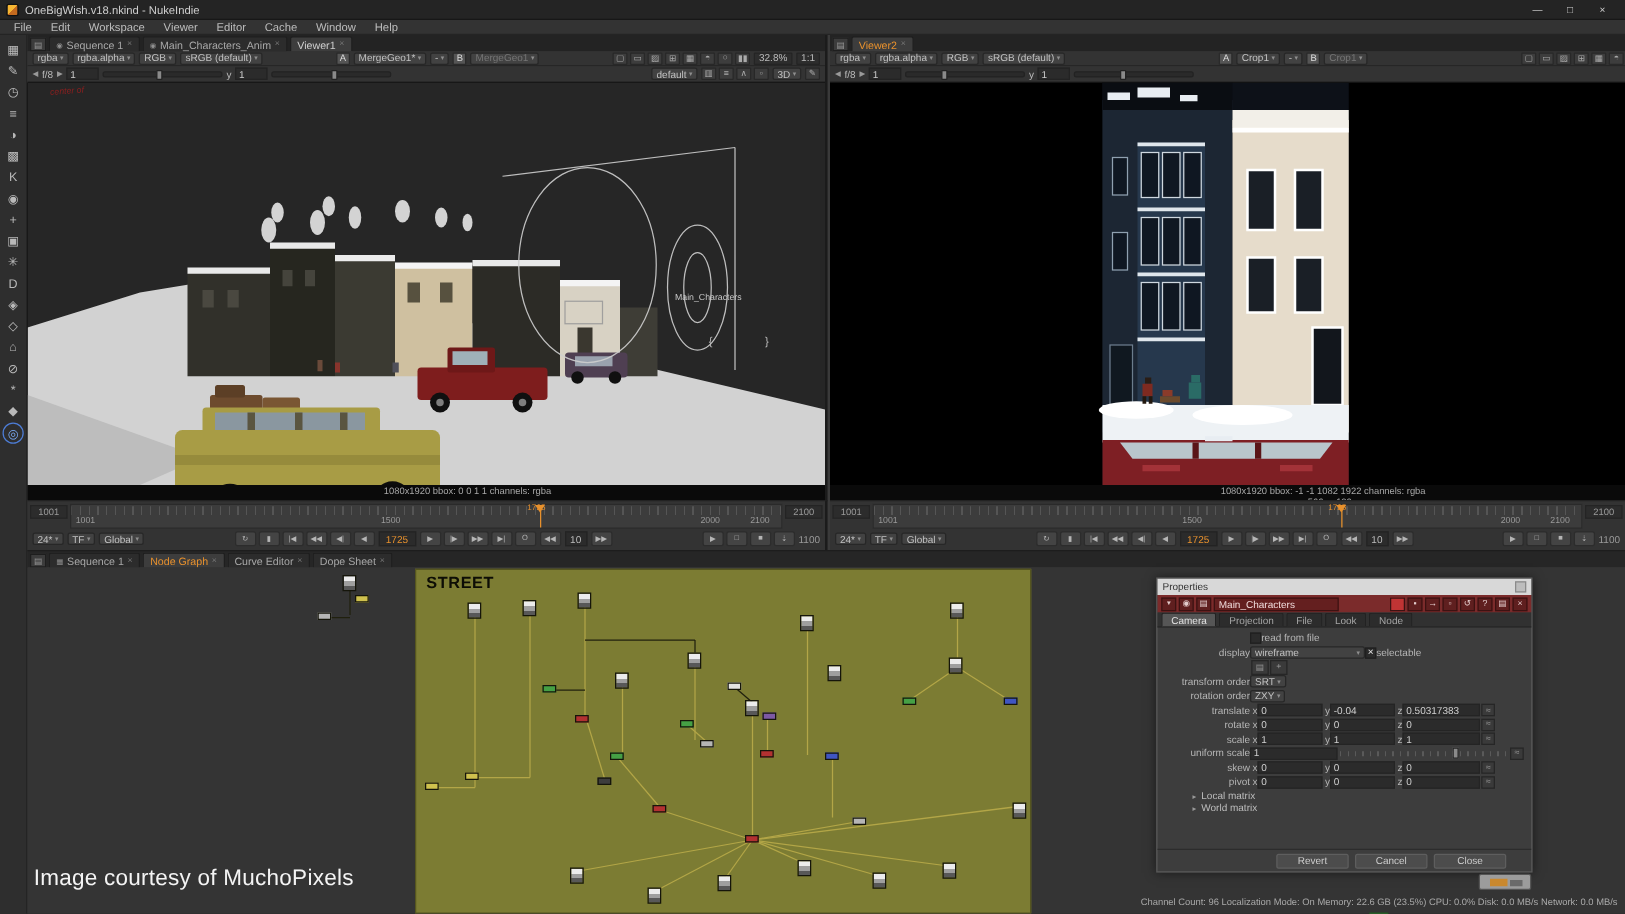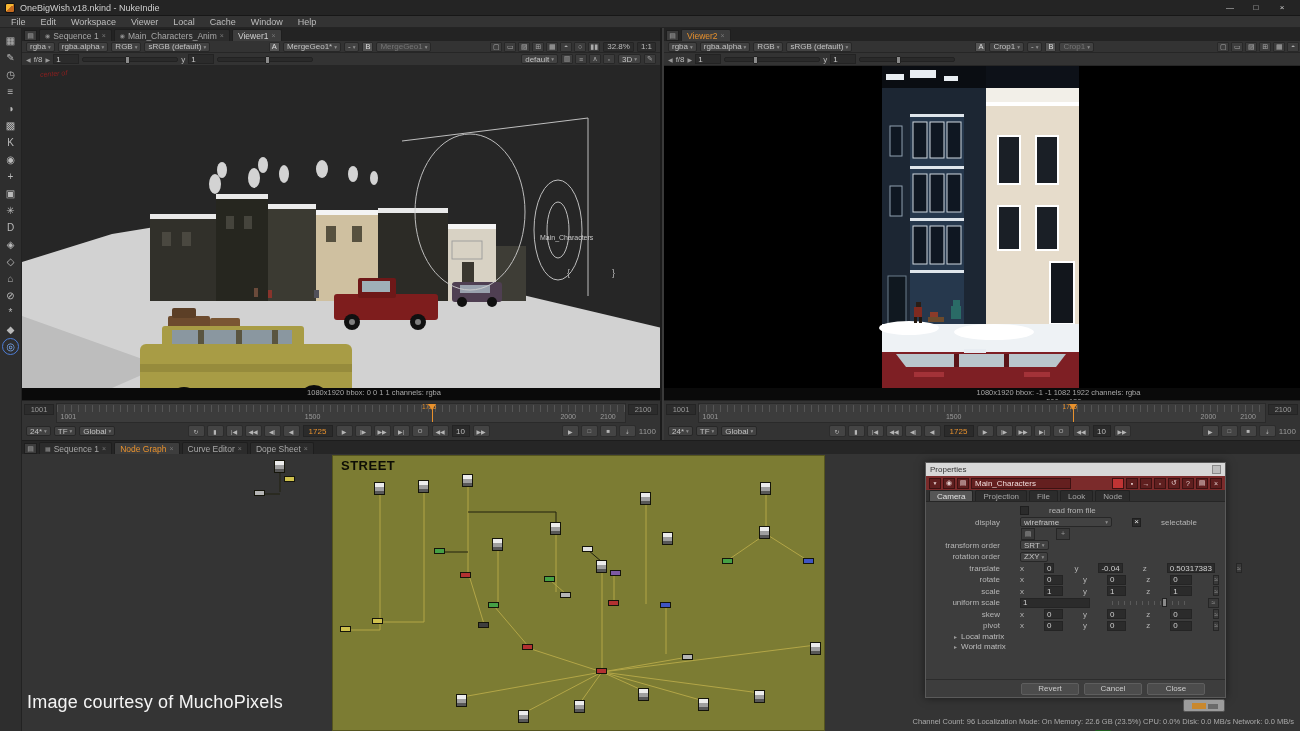--- a/index.html
+++ b/index.html
@@ -127,21 +127,21 @@
   .nh-name { flex:0 0 100px; height:11px; background:#641f1f; border:1px solid #3c1212; color:#f0dcdc;
     font-size:8px; display:flex; align-items:center; padding:0 3px; }
   .nh-right { margin-left:auto; display:flex; gap:2px; }
   .nh-swatch-red { width:12px; height:11px; background:#c03434; border:1px solid #3c1212; }
   .props-tabs { height:12px; background:#313131; display:flex; gap:2px; padding-left:3px;
     border-bottom:1px solid #262626; align-items:flex-end;}
   .ptab { height:11px; padding:0 7px; font-size:8px; color:#a5a5a5; background:#2c2c2c;
     border:1px solid #222; border-bottom:none; display:flex; align-items:center; border-radius:2px 2px 0 0;}
   .ptab.active { background:#565656; color:#e2e2e2; }
   .props-body { flex:1; padding:3px 6px 0 2px; }
-  .prow { display:flex; align-items:center; gap:20px; height:11.5px; }
+  .prow { display:flex; align-items:center; gap:0; height:11.5px; }
   .plabel { width:72px; text-align:right; color:#b5b5b5; font-size:8px; flex:0 0 72px; }
   .axis { color:#b5b5b5; font-size:8px; width:6px; text-align:right;}
   .pfield { background:#2b2b2b; border:1px solid #242424; color:#cfcfcf; font-size:8px; height:10px;
     width:52px; display:inline-flex; align-items:center; padding:0 2px; }
   .pfield.wide { width:62px; }
   .checkbox { width:9px; height:9px; background:#2b2b2b; border:1px solid #1f1f1f; display:inline-flex;
     align-items:center; justify-content:center; color:#e8e8e8; font-size:8px; line-height:1;}
   .anim-btn { width:11px; height:10px; background:#3a3a3a; border:1px solid #262626; color:#9a9a9a;
     font-size:7px; display:inline-flex; align-items:center; justify-content:center; margin-left:1px;}
   .pslider { position:relative; flex:1; height:6px; margin:0 2px;
@@ -184,21 +184,21 @@
       <span>□</span>
       <span>×</span>
     </div>
   </div>
 
   <div class="menubar">
       <span class="menu-item">File</span>
       <span class="menu-item">Edit</span>
       <span class="menu-item">Workspace</span>
       <span class="menu-item">Viewer</span>
-      <span class="menu-item">Local</span>
+      <span class="menu-item">Editor</span>
       <span class="menu-item">Cache</span>
       <span class="menu-item">Window</span>
       <span class="menu-item">Help</span>
     </div>
 
   <div class="side-toolbar">
       <div class="tool-icon">▦</div>
       <div class="tool-icon">✎</div>
       <div class="tool-icon">◷</div>
       <div class="tool-icon">≡</div>

